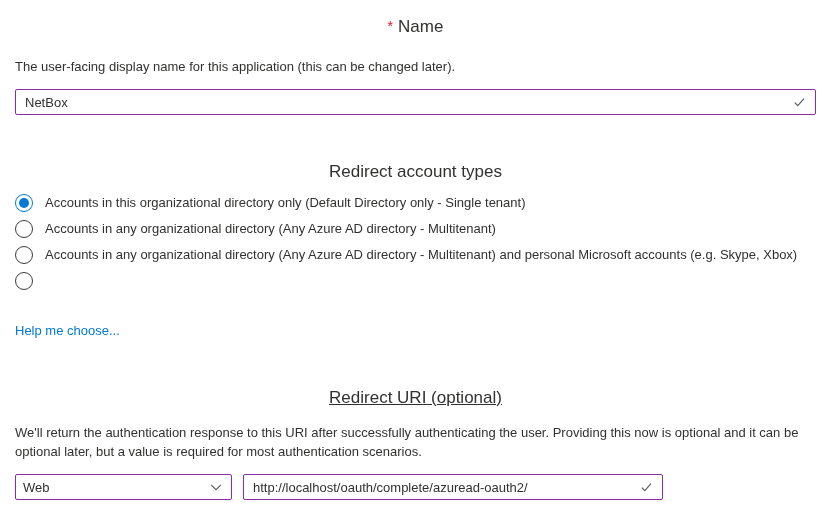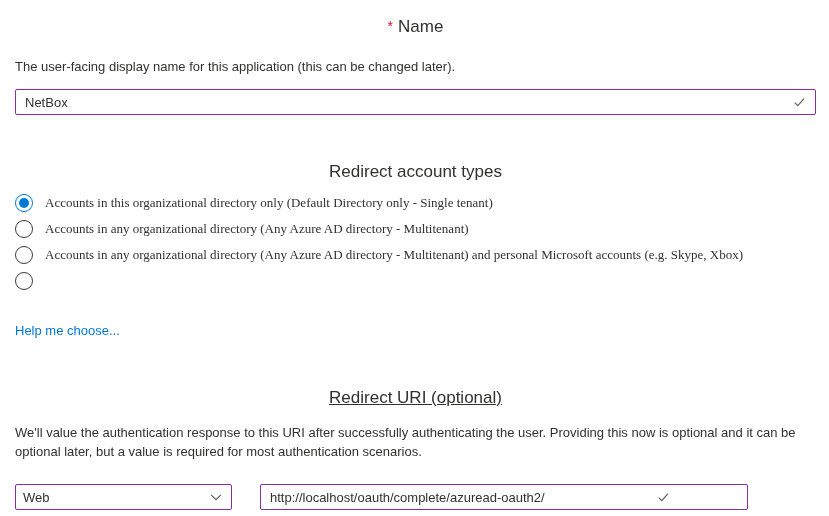--- a/index.html
+++ b/index.html
@@ -42,40 +42,40 @@
   .radio-row input[type="radio"]{
     -webkit-appearance:none;appearance:none;
     width:18px;height:18px;margin:0;flex:none;
     border:1px solid #3b3a39;border-radius:50%;
     background:#fff;position:relative;cursor:pointer;
   }
   .radio-row input[type="radio"]:checked{border-color:var(--accent-blue);}
   .radio-row input[type="radio"]:checked::after{
     content:"";position:absolute;inset:3px;border-radius:50%;background:var(--accent-blue);
   }
-  .radio-label{margin-left:12px;line-height:18px;font-family:Liberation Serif, serif;}
+  .radio-label{margin-left:12px;line-height:18px;}
 
   .help-link{display:inline-block;margin-top:25px;color:var(--accent-blue);text-decoration:none;line-height:16px;cursor:pointer;text-align:center;}
 
   .section3-title{margin-top:44px;text-decoration:underline;}
   .redirect-desc{margin-top:11px;line-height:19px;}
 
-  .controls-row{margin-top:23px;display:flex;gap:28px;}
+  .controls-row{margin-top:13px;display:flex;gap:11px;}
   .select-wrap{position:relative;width:217px;}
   .platform-select{
     -webkit-appearance:none;appearance:none;
     width:217px;height:26px;
     border:1.5px solid var(--dirty-field-border);border-radius:2px;
     padding:0 30px 0 7px;background:#fff;
     font-family:"Liberation Sans", sans-serif;font-size:13px;color:var(--text);
     outline:none;cursor:pointer;
   }
   .chevron{position:absolute;right:9px;top:50%;transform:translateY(-50%);pointer-events:none;}
   .uri-wrap{position:relative;width:420px;}
-  .uri-field{width:488px;}
+  .uri-field{width:420px;}
 </style>
 </head>
 <body>
 
 <div class="page">
 
   
   <div class="section-title">
     <span class="required-asterisk">*</span><span>Name</span>
   </div>
@@ -106,21 +106,21 @@
     <label class="radio-row">
       <input type="radio" name="account-type" style="">
     </label>
   </div>
 
   <a class="help-link" href="#">Help me choose...</a>
 
   
   <div class="section-title section3-title">Redirect URI (optional)</div>
   <div class="redirect-desc">
-    <div>We'll value the authentication response to this URI after successfully authenticating the user. Providing this now is optional and it can be</div>
+    <div>We'll return the authentication response to this URI after successfully authenticating the user. Providing this now is optional and it can be</div>
     <div>optional later, but a value is required for most authentication scenarios.</div>
   </div>
 
   <div class="controls-row">
     <div class="select-wrap">
       <select class="platform-select">
         <option>Web</option>
       </select>
       <svg class="chevron" width="14" height="14" viewBox="0 0 16 16">
         <path d="M2.5 5.5L8 11l5.5-5.5" fill="none" stroke="#5f5f5f" stroke-width="1.3"></path>

